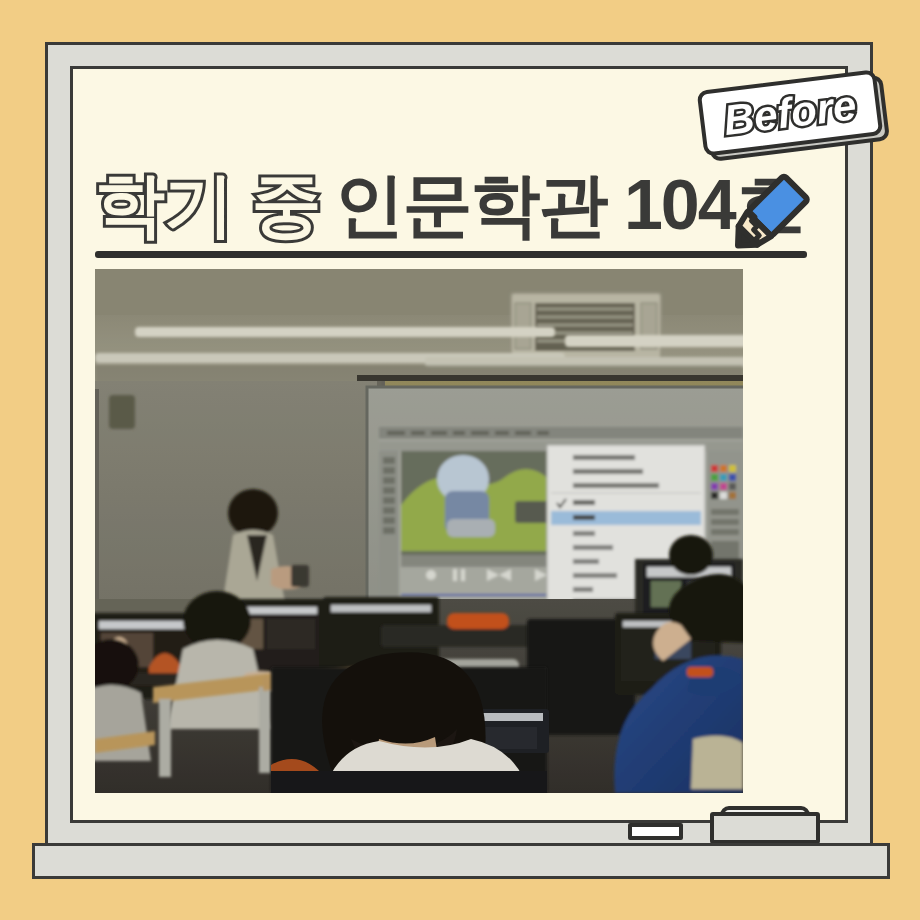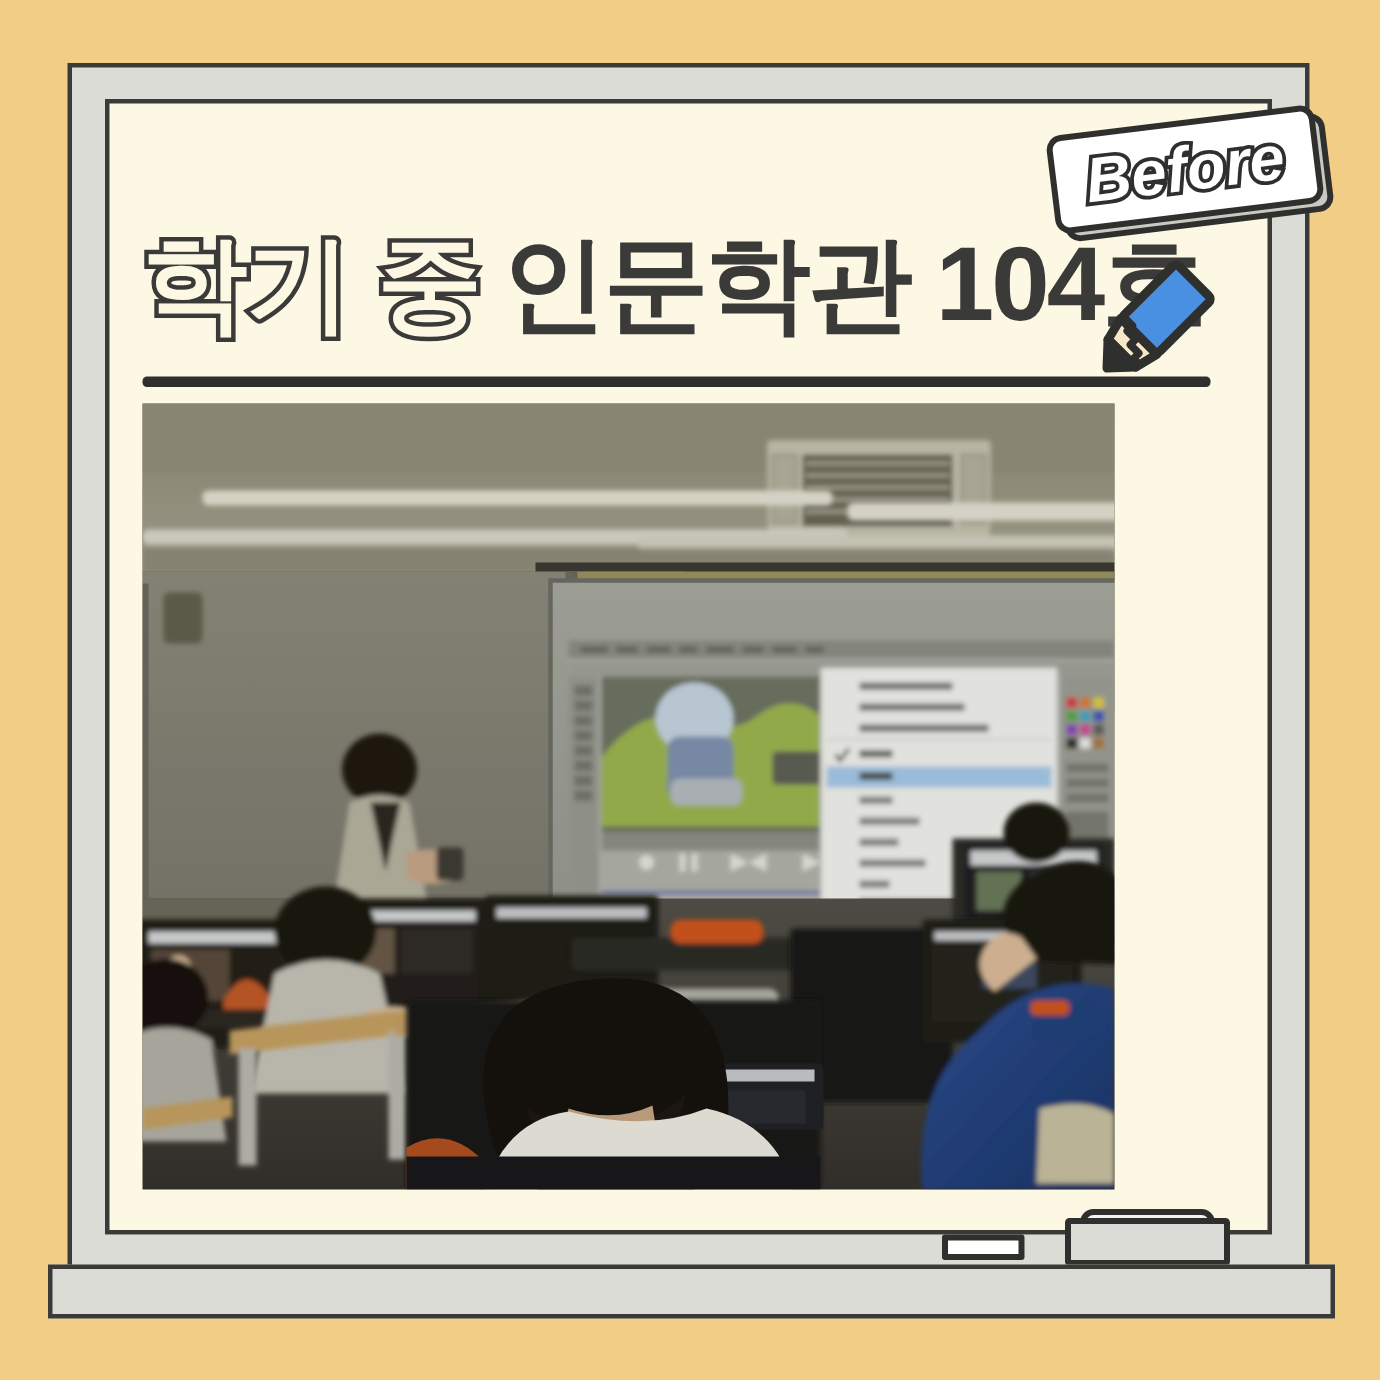--- a/index.html
+++ b/index.html
@@ -24,21 +24,21 @@
   }
   
   .ledge{
     position:absolute;left:32px;top:843px;width:858px;height:36px;
     background:#dcdcd6;border:3px solid #3a3a38;box-sizing:border-box;
   }
 
   
   .title-row{
     position:absolute;left:22px;top:85px;width:700px;height:86px;
-    display:flex;align-items:flex-start;gap:14px;white-space:nowrap;
+    display:flex;align-items:flex-end;gap:14px;white-space:nowrap;
   }
   .title-outline{
     font-size:70px;font-weight:bold;letter-spacing:-1px;
     color:#fcf8e4;
     -webkit-text-stroke:6px #3a3a38;
     paint-order:stroke fill;
     line-height:1;
   }
   .title-solid{
     font-size:70px;font-weight:bold;letter-spacing:-2px;

